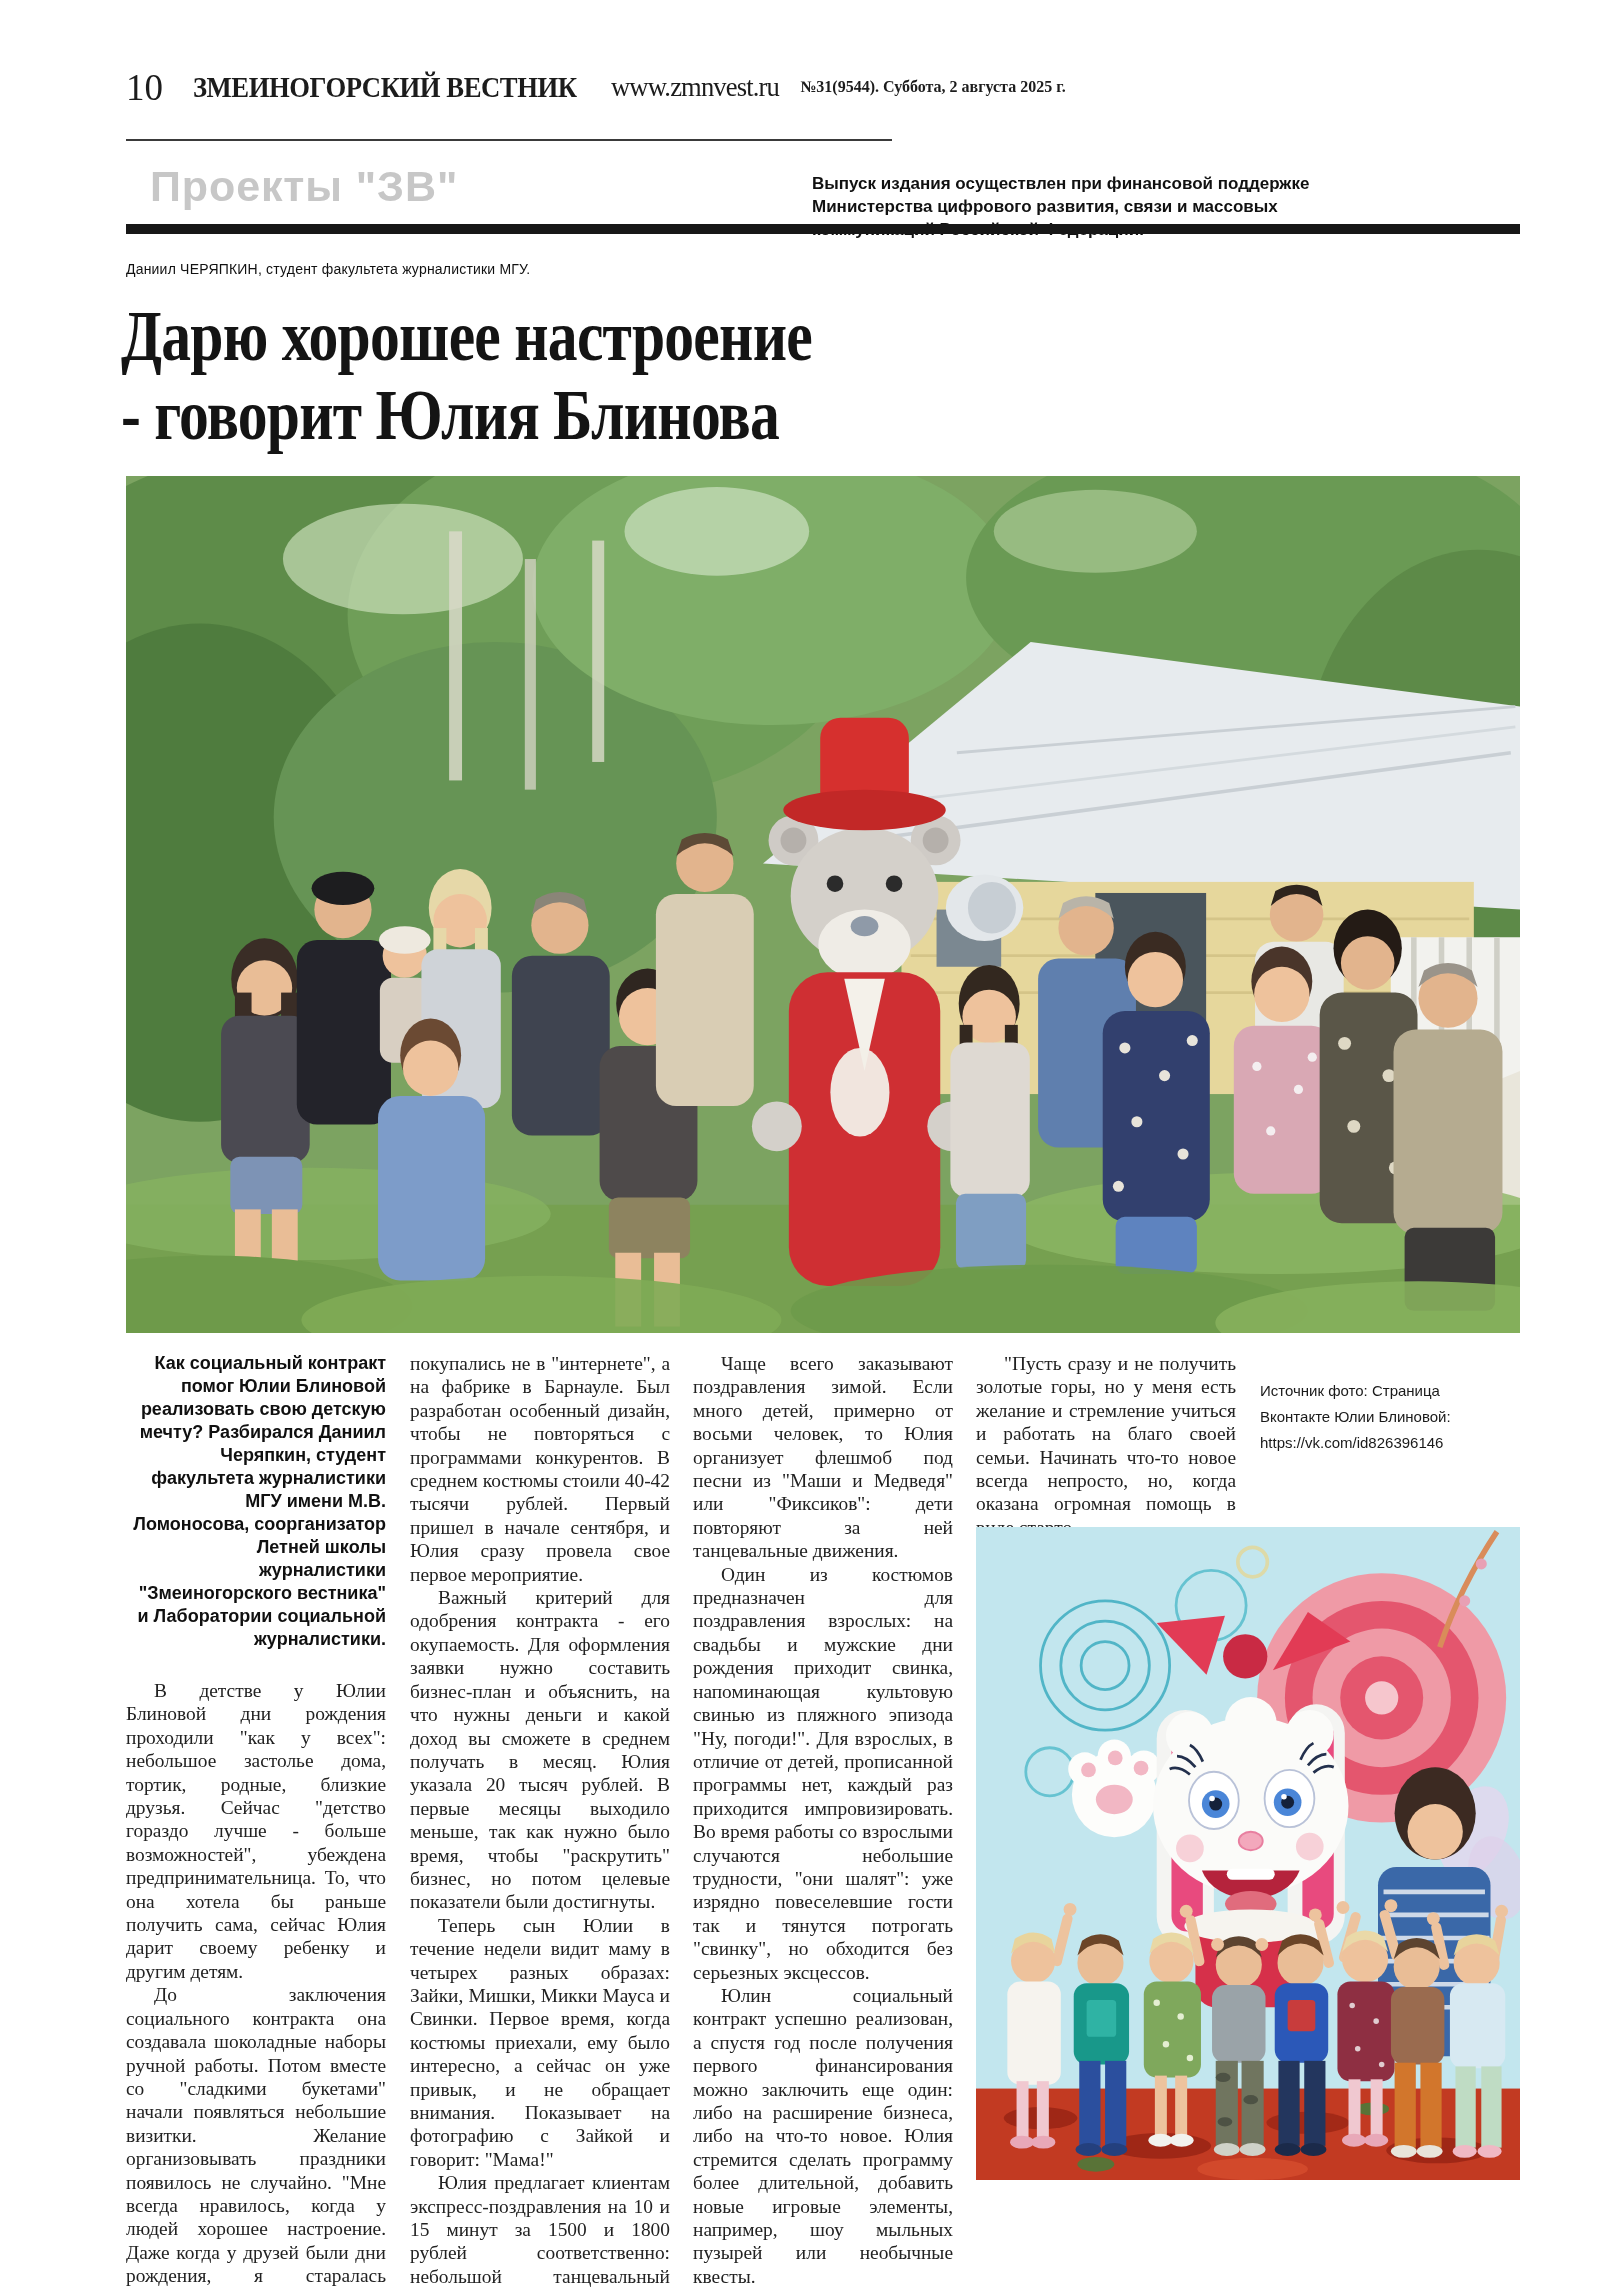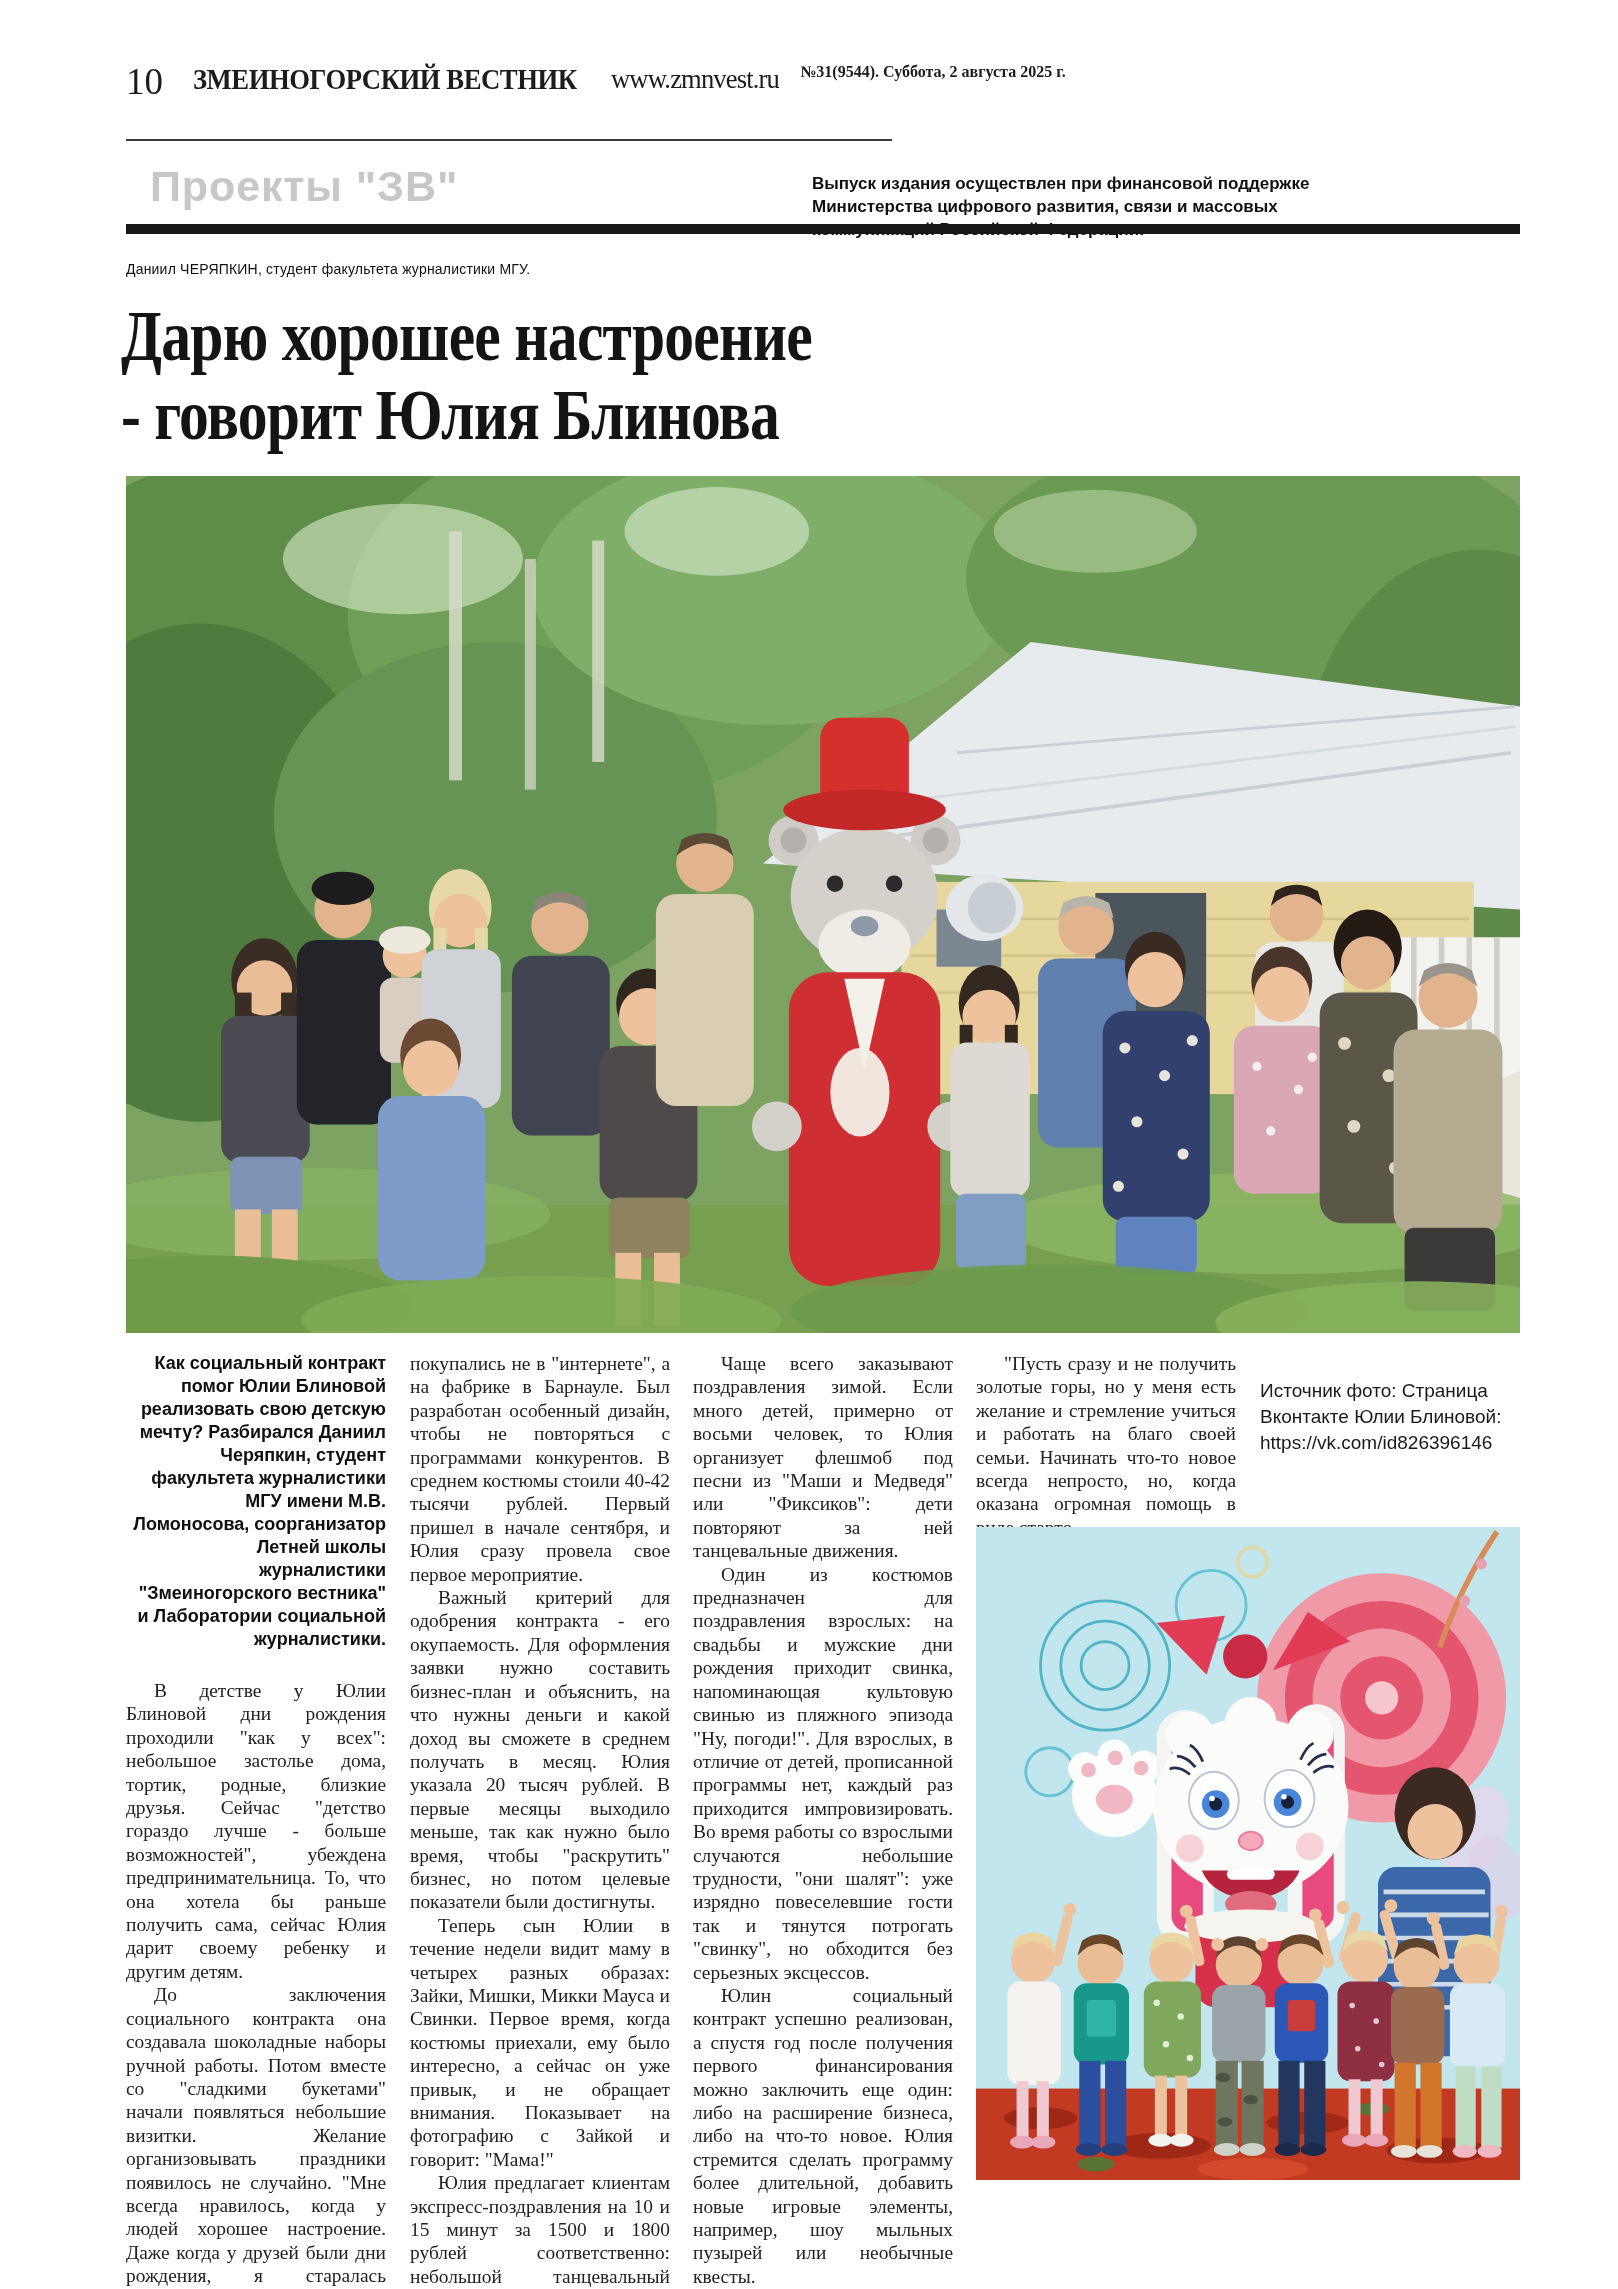--- a/index.html
+++ b/index.html
@@ -2,21 +2,21 @@
 <html lang="ru" style="font-size:14.8px"><head>
 <meta charset="utf-8">
 <style>
   html,body{margin:0;padding:0;background:#e9e9e9;}
   .page{
     position:relative;width:1619px;height:2290px;margin:0 auto;
     background:#ffffff;overflow:hidden;
     font-family:"Liberation Serif", serif;color:#1c1c1c;
   }
   
-  .hdr{position:absolute;left:126px;top:63px;width:766px;display:flex;align-items:flex-start;white-space:nowrap;}
+  .hdr{position:absolute;left:126px;top:63px;width:766px;display:flex;align-items:center;white-space:nowrap;}
   .hdr .pgnum{font-size:37px;line-height:1;}
   .hdr .divider{display:inline-block;width:1.8px;height:48px;background:#777;margin:0 14.8px;align-self:center;}
   .hdr .masthead{font-weight:bold;font-size:29px;letter-spacing:-0.5px;transform:scaleX(.92);transform-origin:0 100%;display:inline-block;}
   .hdr .site{font-size:28px;letter-spacing:-0.9px;margin-left:1.8px;display:inline-block;transform:scaleX(.95);transform-origin:0 100%;}
   .hdr .issue{font-size:16px;font-weight:bold;margin-left:12px;}
   .hdr-rule{position:absolute;left:126px;top:139px;width:766px;height:1.8px;background:#3a3a3a;}
   
   .section-label{
     position:absolute;left:150px;top:162px;
     font-family:"Liberation Sans", sans-serif;font-weight:bold;
@@ -42,21 +42,21 @@
   
   .col{position:absolute;top:1352px;width:260px;font-size:19.4px;line-height:23.4px;text-align:justify;color:#222;}
   .col p{margin:0;text-indent:28px;}
   .col p.noindent{text-indent:0;}
   .lede{
     font-family:"Liberation Sans", sans-serif;font-weight:bold;
     font-size:18px;line-height:23px;text-align:right;color:#101010;
     margin:0 0 28px 0 !important;text-indent:0 !important;
   }
   .credit{
-    font-family:"Liberation Sans", sans-serif;font-size:19px;line-height:26px;
+    font-family:"Liberation Sans", sans-serif;font-size:15px;line-height:26px;
     color:#1a1a1a;margin-top:26px;text-align:left;
   }
   .col1{left:126px;} .col2{left:410px;} .col3{left:693px;} .col4{left:976px;} .col5{left:1260px;}
 </style>
 </head>
 <body>
 
 <div class="page">
 
   <div class="hdr">

